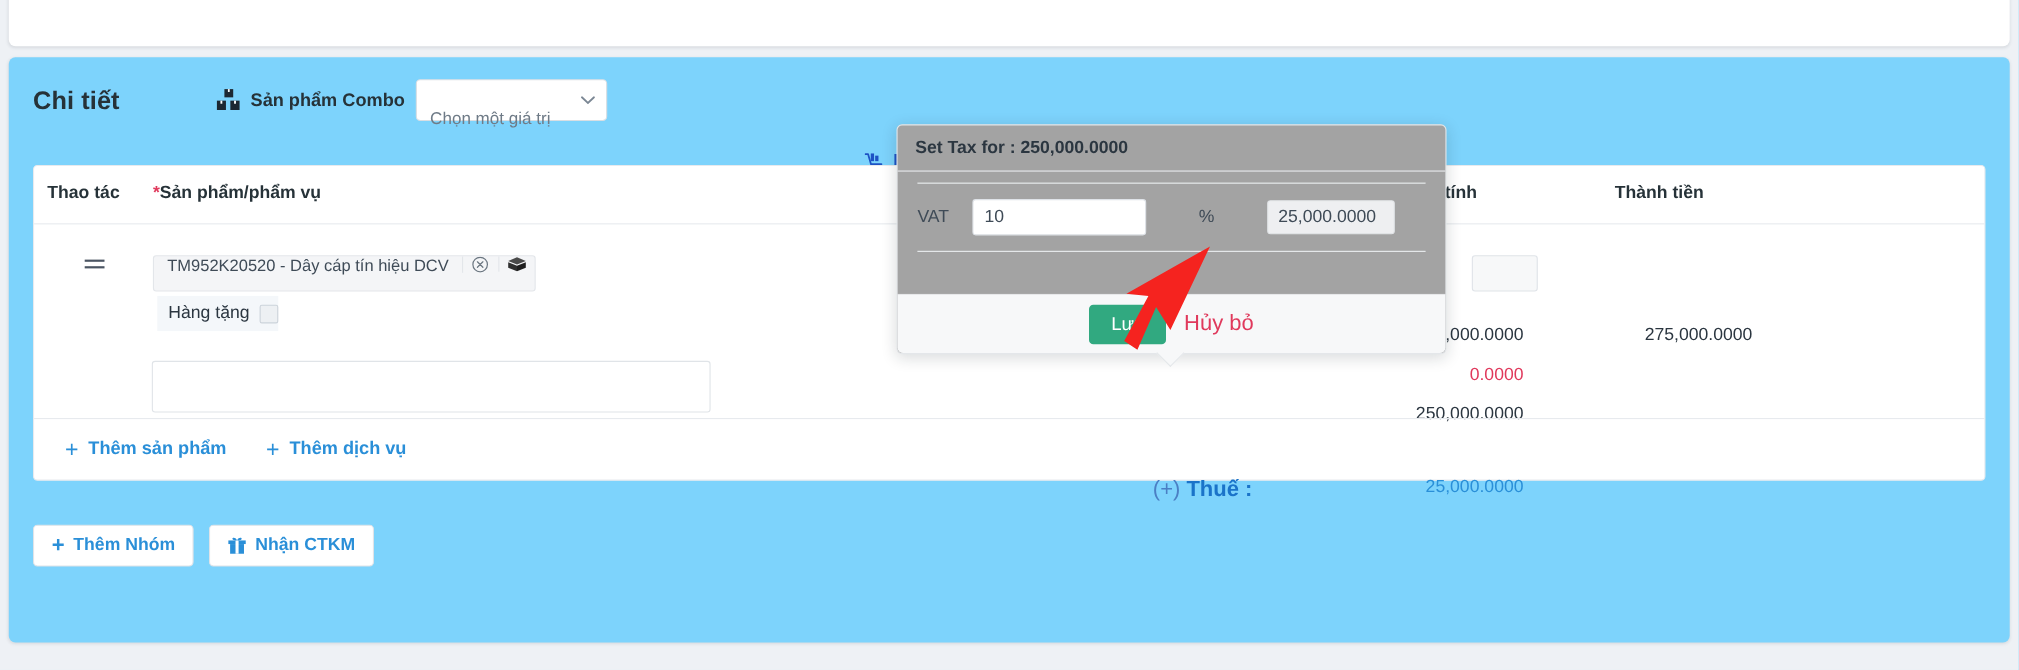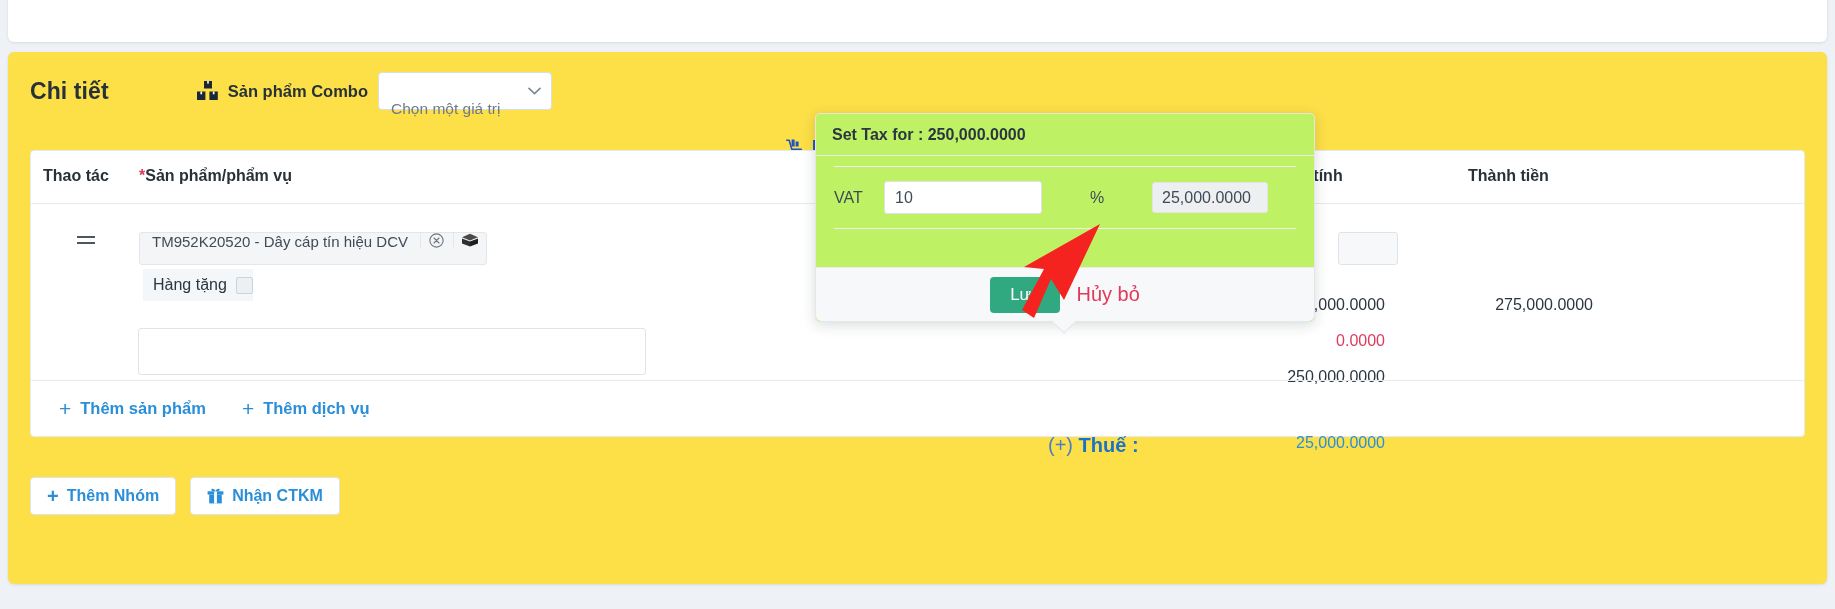--- a/index.html
+++ b/index.html
@@ -18,21 +18,21 @@
     width: 1819px; height: 112px;
     background: #ffffff;
     border-radius: 6px;
     box-shadow: 0 1px 3px rgba(22,30,40,.10);
   }
 
   
   .main-card {
     position: absolute; left: 8px; top: 52px;
     width: 1819px; height: 532px;
-    background: #fde047;
+    background: #7dd3fc;
     border-radius: 6px;
     box-shadow: 0 1px 3px rgba(22,30,40,.10);
   }
 
   
   .detail-head {
     position: absolute; left: 0; top: 0; width: 100%;
     height: 78px;
     display: flex; align-items: center;
   }
@@ -190,21 +190,21 @@
     display: flex; align-items: center; gap: 8px;
     font-size: 16px; font-weight: bold; color: #2a8fd8;
     cursor: pointer; white-space: nowrap;
   }
   .obtn .plus { font-size: 20px; font-weight: bold; line-height: 1; }
 
   
   .popup {
     position: absolute; left: 815px; top: 113px;
     width: 500px;
-    background: #bef264;
+    background: #a3a3a3;
     border: 1px solid #e4e7ea;
     border-radius: 5px;
     box-shadow: 0 3px 14px rgba(20,28,38,.16);
     z-index: 40;
   }
   .popup-head {
     height: 42px; display:flex; align-items:center;
     padding: 0 16px;
     border-bottom: 1px solid #e9ecef;
     font-size: 16px; font-weight: bold; color: #2b3640;

